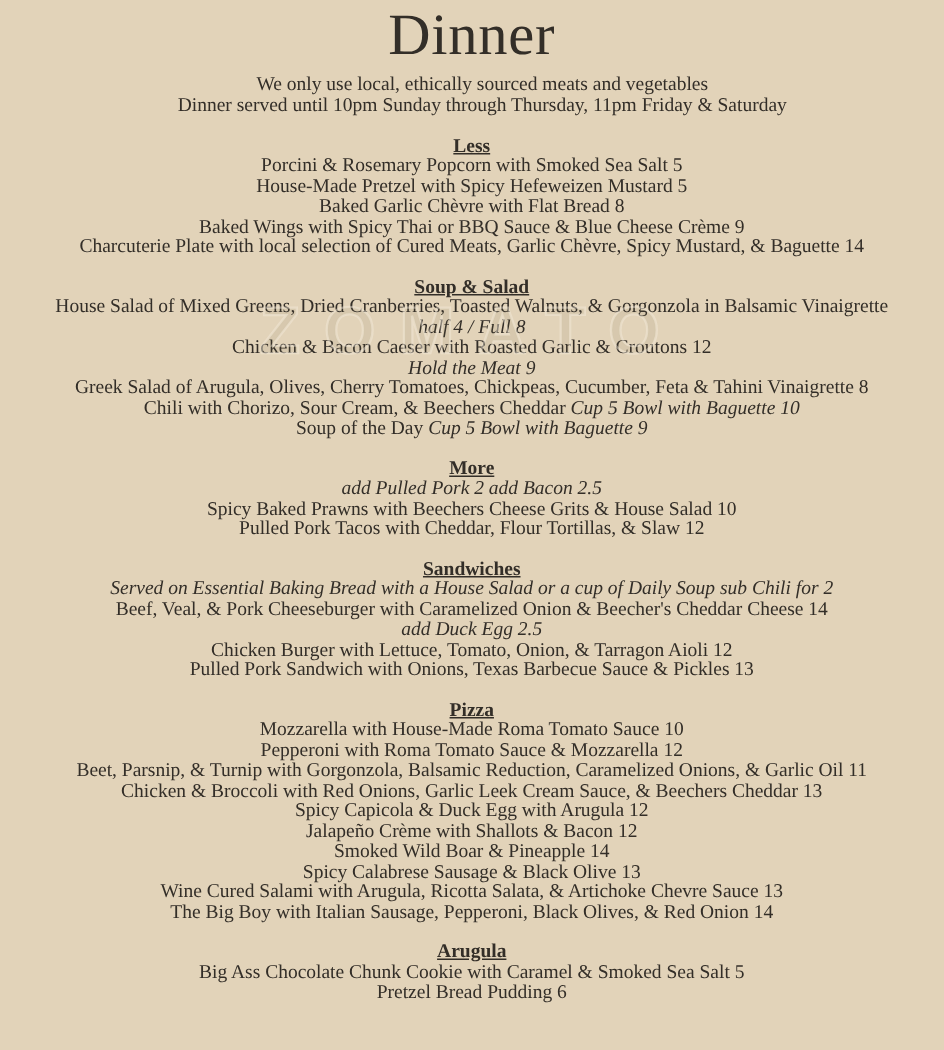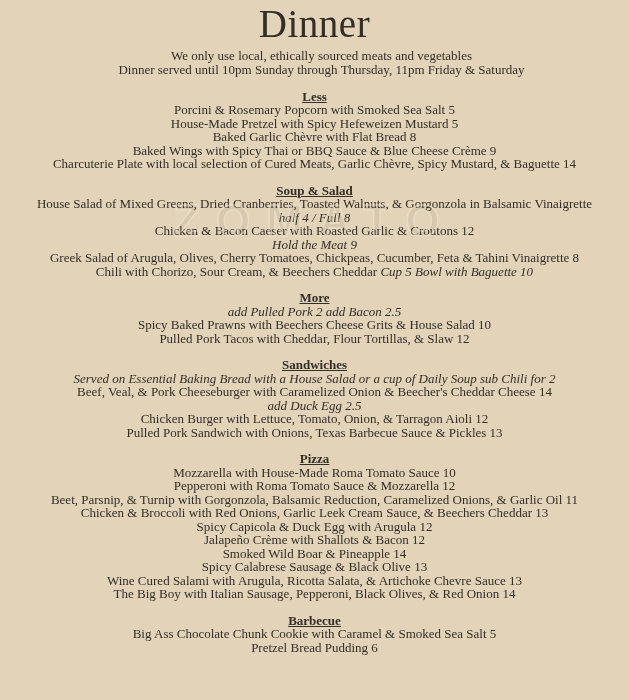--- a/index.html
+++ b/index.html
@@ -82,20 +82,21 @@
         <div class="menu-line"><span>Charcuterie Plate with local selection of Cured Meats, Garlic Chèvre, Spicy Mustard, &amp; Baguette 14</span></div>
       </div>
       <div class="section">
         <div class="section-heading">Soup &amp; Salad</div>
         <div class="menu-line"><span>House Salad of Mixed Greens, Dried Cranberries, Toasted Walnuts, &amp; Gorgonzola in Balsamic Vinaigrette</span></div>
         <div class="menu-line"><span class="italic">half 4 / Full 8</span></div>
         <div class="menu-line"><span>Chicken &amp; Bacon Caeser with Roasted Garlic &amp; Croutons 12</span></div>
         <div class="menu-line"><span class="italic">Hold the Meat 9</span></div>
         <div class="menu-line"><span>Greek Salad of Arugula, Olives, Cherry Tomatoes, Chickpeas, Cucumber, Feta &amp; Tahini Vinaigrette 8</span></div>
         <div class="menu-line"><span>Chili with Chorizo, Sour Cream, &amp; Beechers Cheddar </span><span class="italic">Cup 5 Bowl with Baguette 10</span></div>
+        <div class="menu-line"><span>Soup of the Day </span><span class="italic">Cup 5 Bowl with Baguette 9</span></div>
       </div>
       <div class="section">
         <div class="section-heading">More</div>
         <div class="menu-line"><span class="italic">add Pulled Pork 2 add Bacon 2.5</span></div>
         <div class="menu-line"><span>Spicy Baked Prawns with Beechers Cheese Grits &amp; House Salad 10</span></div>
         <div class="menu-line"><span>Pulled Pork Tacos with Cheddar, Flour Tortillas, &amp; Slaw 12</span></div>
       </div>
       <div class="section">
         <div class="section-heading">Sandwiches</div>
         <div class="menu-line"><span class="italic">Served on Essential Baking Bread with a House Salad or a cup of Daily Soup sub Chili for 2</span></div>
@@ -111,18 +112,18 @@
         <div class="menu-line"><span>Beet, Parsnip, &amp; Turnip with Gorgonzola, Balsamic Reduction, Caramelized Onions, &amp; Garlic Oil 11</span></div>
         <div class="menu-line"><span>Chicken &amp; Broccoli with Red Onions, Garlic Leek Cream Sauce, &amp; Beechers Cheddar 13</span></div>
         <div class="menu-line"><span>Spicy Capicola &amp; Duck Egg with Arugula 12</span></div>
         <div class="menu-line"><span>Jalapeño Crème with Shallots &amp; Bacon 12</span></div>
         <div class="menu-line"><span>Smoked Wild Boar &amp; Pineapple 14</span></div>
         <div class="menu-line"><span>Spicy Calabrese Sausage &amp; Black Olive 13</span></div>
         <div class="menu-line"><span>Wine Cured Salami with Arugula, Ricotta Salata, &amp; Artichoke Chevre Sauce 13</span></div>
         <div class="menu-line"><span>The Big Boy with Italian Sausage, Pepperoni, Black Olives, &amp; Red Onion 14</span></div>
       </div>
       <div class="section">
-        <div class="section-heading">Barbecue</div>
+        <div class="section-heading">Arugula</div>
         <div class="menu-line"><span>Big Ass Chocolate Chunk Cookie with Caramel &amp; Smoked Sea Salt 5</span></div>
         <div class="menu-line"><span>Pretzel Bread Pudding 6</span></div>
       </div>
     </div>
 </div>
 
 </body></html>

